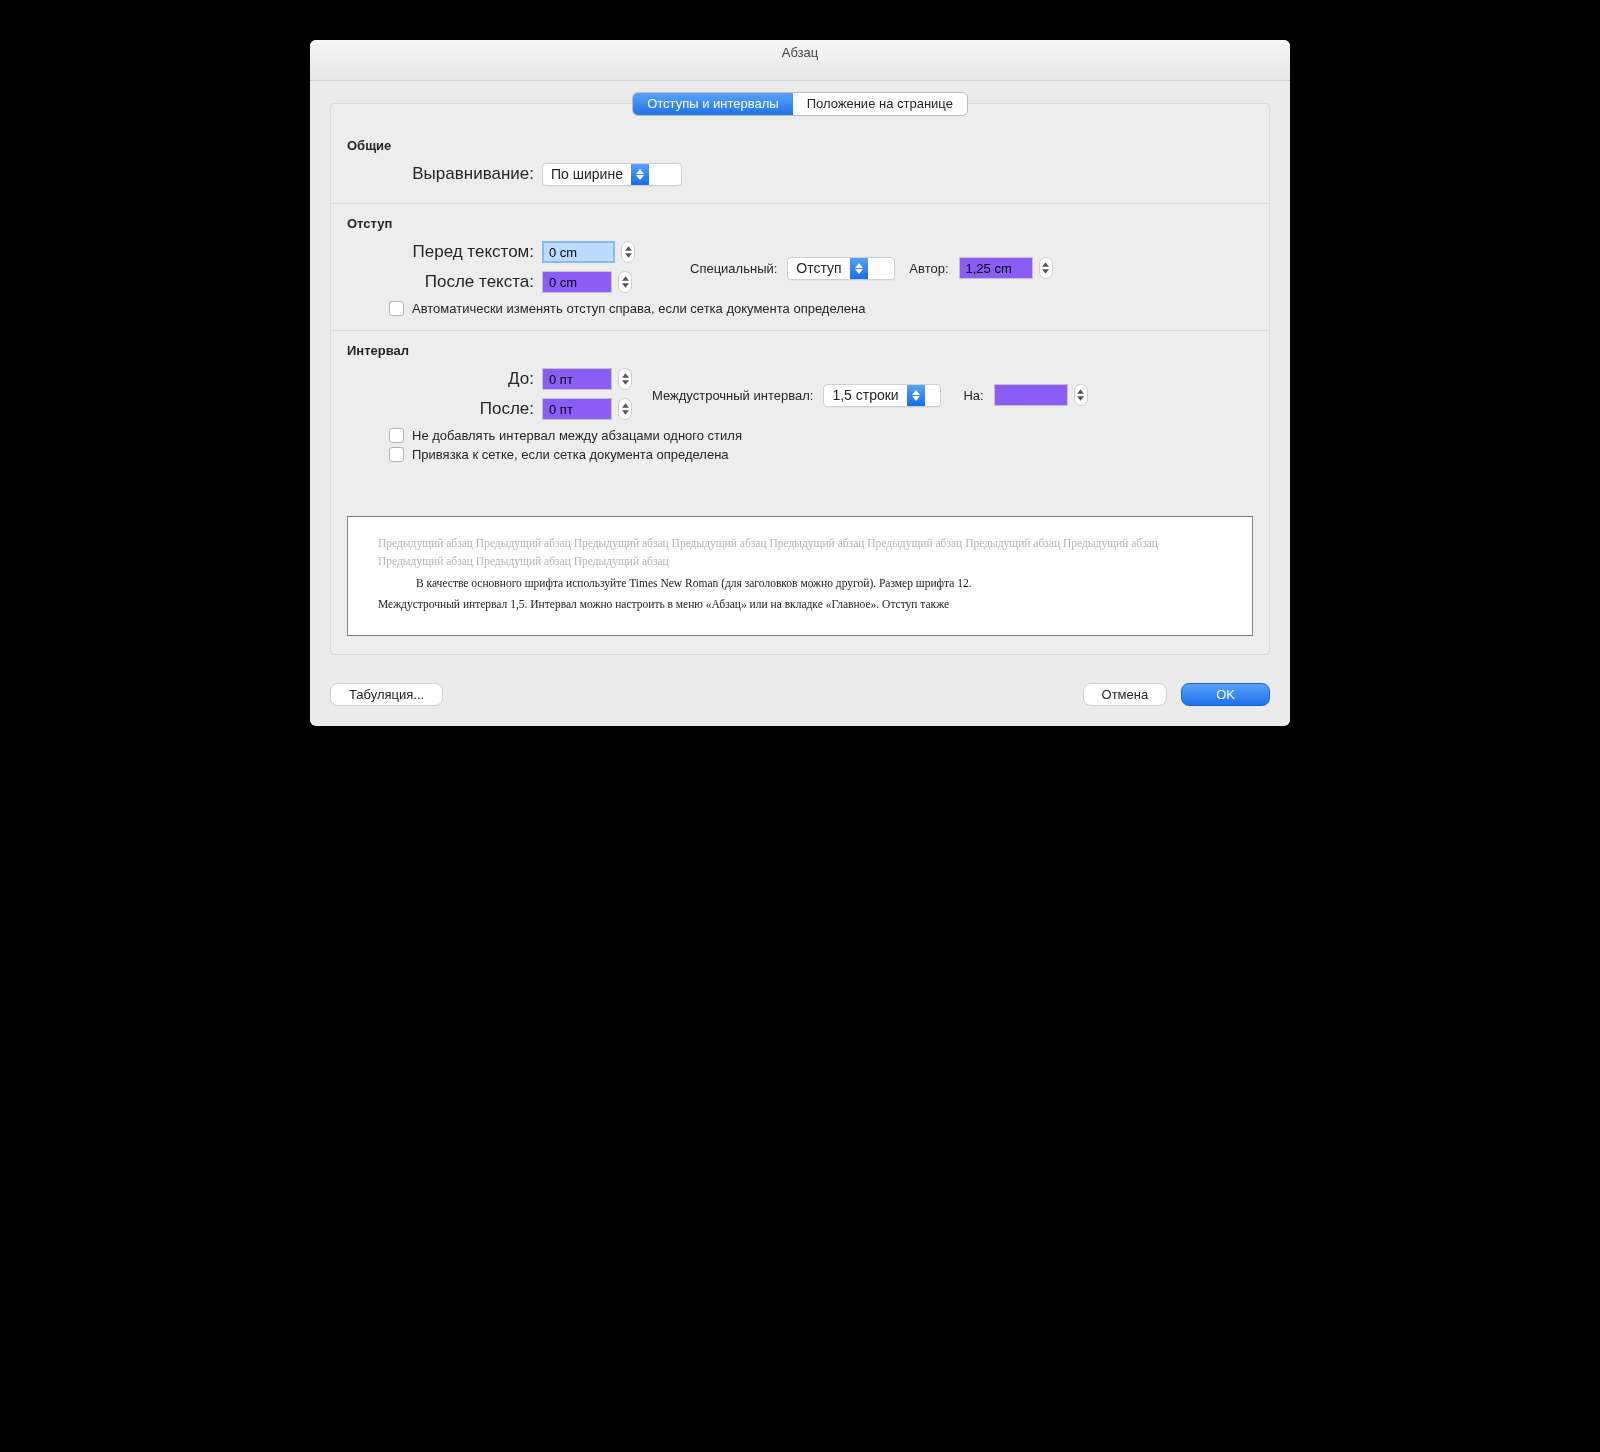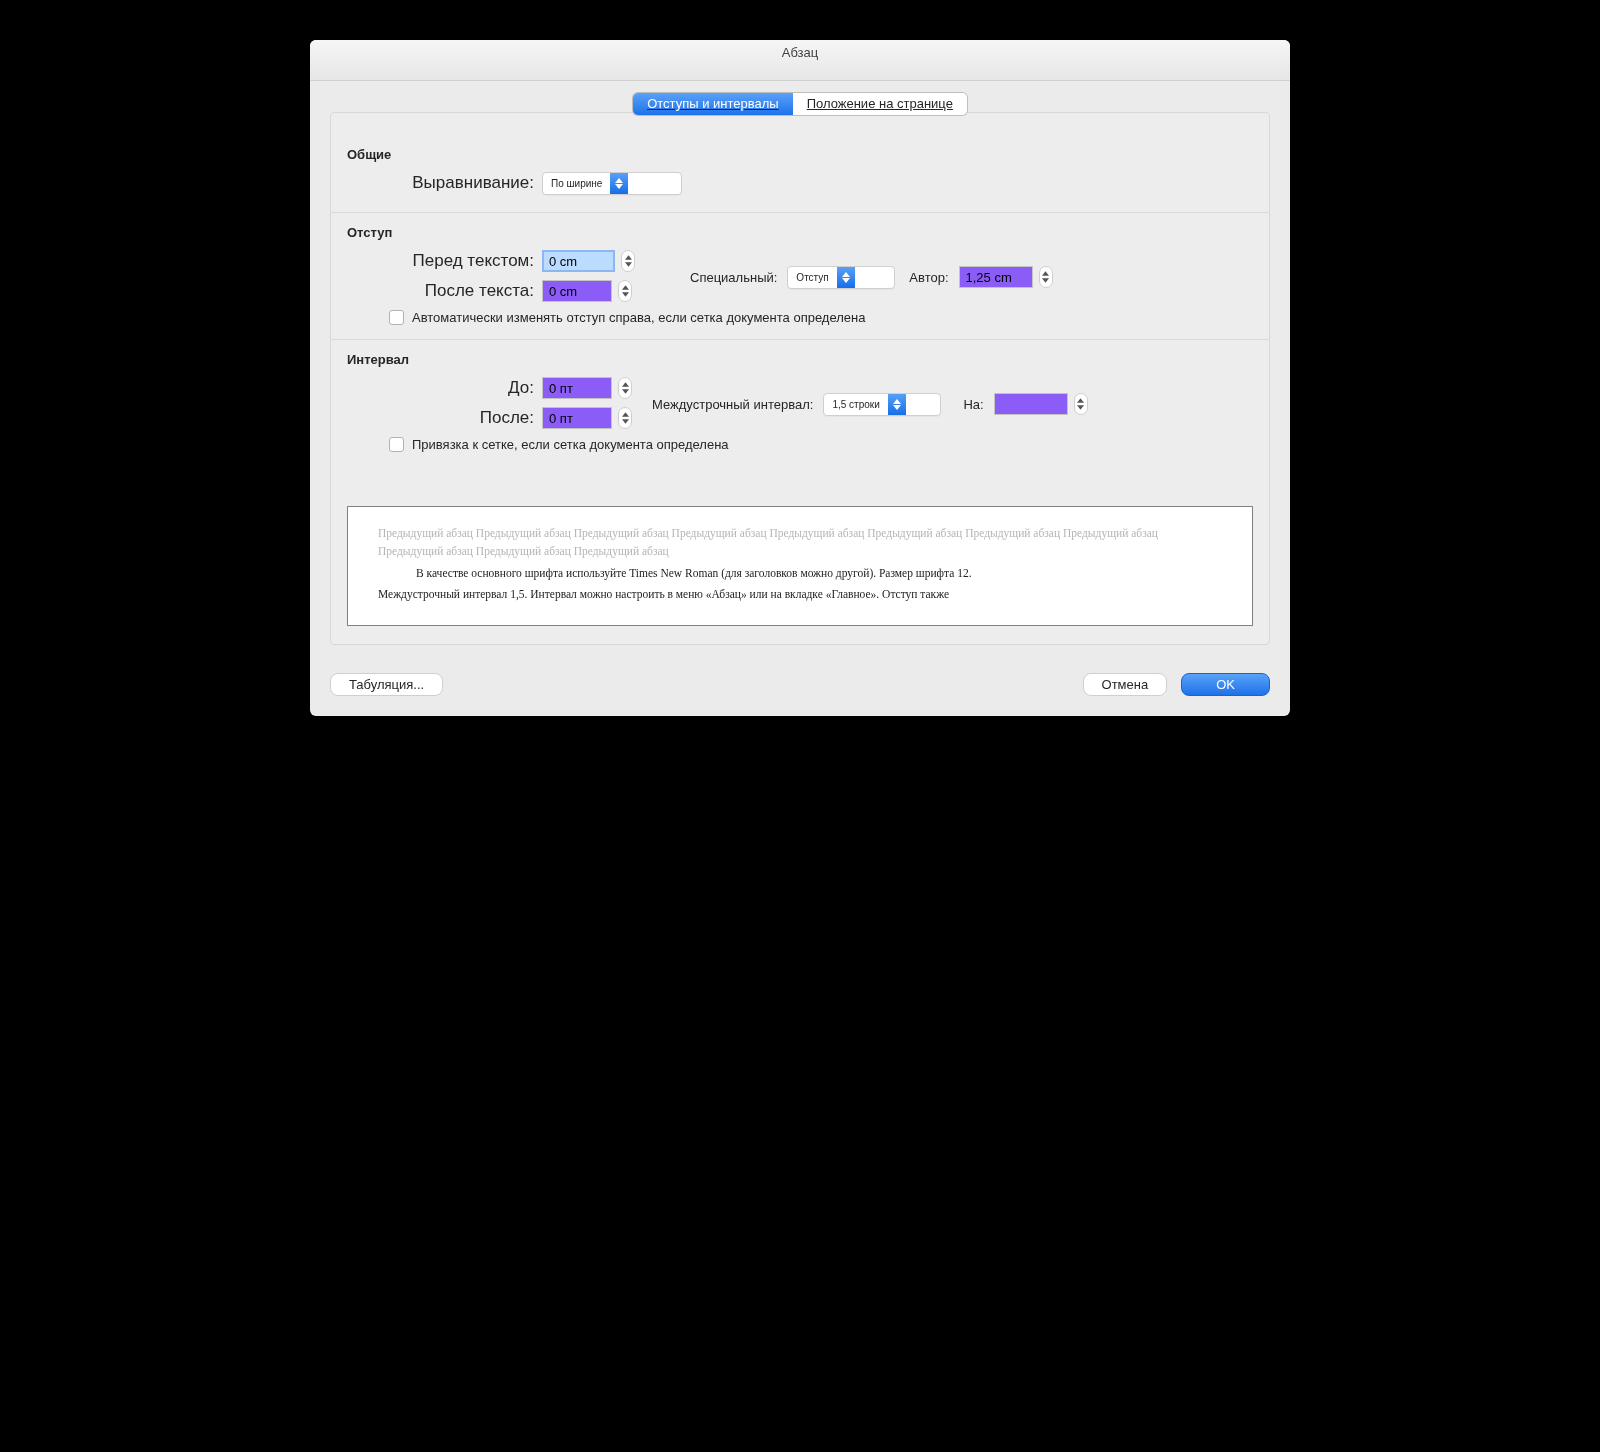--- a/index.html
+++ b/index.html
@@ -26,22 +26,21 @@
     border-bottom: 1px solid #cfcfcf;
     text-align: center;
     font-size: 13px;
     padding: 5px 0 20px;
     color: #424242;
   }
   .panel { padding: 8px 20px 12px; }
   .tabs {
     display: flex;
     justify-content: center;
-    margin: 4px 0 9px;
-    text-decoration: underline;
+    margin: 4px 0 0;
   }
   .seg {
     display: flex;
     border-radius: 5px;
     overflow: hidden;
     box-shadow: 0 0 0 1px #bdbdbd;
   }
   .seg-item {
     padding: 3px 14px 4px;
     font-size: 13px;
@@ -80,21 +79,21 @@
     padding-right: 8px;
     font-size: 17px;
   }
   .select {
     display: inline-flex;
     align-items: center;
     background: #fff;
     border: 1px solid #cfcfcf;
     border-radius: 4px;
     height: 23px;
-    font-size: 10px;
+    font-size: 14px;
     overflow: hidden;
     box-shadow: 0 1px 0 rgba(0,0,0,.03);
     cursor: default;
   }
   .select-label {
     padding: 0 8px;
     white-space: nowrap;
   }
   .select-arrow {
     width: 18px;
@@ -339,20 +338,24 @@
               <svg viewBox="0 0 8 5">
                   <path d="M0 5 L4 0 L8 5 Z" fill="#555"></path>
                 </svg>
               <svg viewBox="0 0 8 5">
                   <path d="M0 0 L4 5 L8 0 Z" fill="#555"></path>
                 </svg>
             </div>
           </div>
         </div>
 
+        <div class="check-row">
+          <div class="checkbox"></div>
+          <span>Не добавлять интервал между абзацами одного стиля</span>
+        </div>
         <div class="check-row" style="padding-top:4px;">
           <div class="checkbox"></div>
           <span>Привязка к сетке, если сетка документа определена</span>
         </div>
       </div>
 
       <div class="preview">
         <div class="prev-gray">Предыдущий абзац Предыдущий абзац Предыдущий абзац Предыдущий абзац Предыдущий абзац Предыдущий абзац Предыдущий абзац Предыдущий абзац Предыдущий абзац Предыдущий абзац Предыдущий абзац</div>
         <div class="prev-body">
           <span class="indent"></span><span>В качестве основного шрифта используйте Times New Roman (для заголовков можно другой). Размер шрифта 12.</span>

